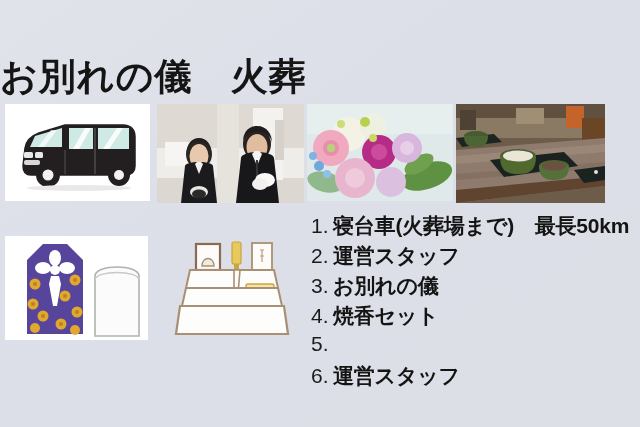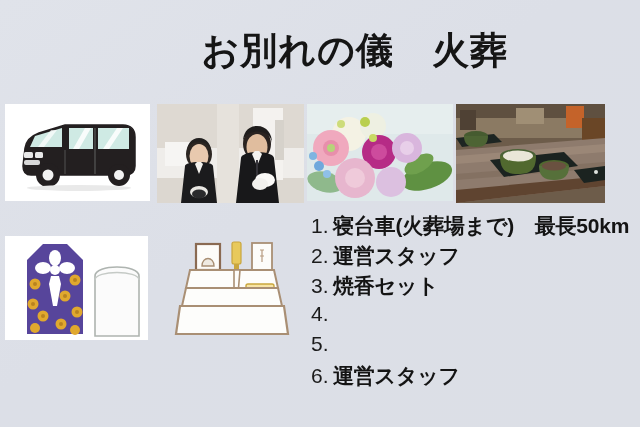--- a/index.html
+++ b/index.html
@@ -17,23 +17,23 @@
     position: relative;
     width: 640px;
     height: 427px;
     background: linear-gradient(145deg, #e0e3ea 0%, #dcdfe7 45%, #dcdfe6 100%);
   }
 
   
   .title {
     position: absolute;
     left: 0;
-    top: 30px;
+    top: 56px;
     width: 508px;
-    text-align: right;
+    text-align: left;
     font-size: 37px;
     font-weight: bold;
     color: #151515;
     letter-spacing: 1px;
     line-height: 1.15;
     white-space: pre;
   }
 
   
   .tile { position: absolute; overflow: hidden; }
@@ -308,25 +308,26 @@
       <span class="item-text">寝台車(火葬場まで)　最長50km</span>
     </div>
 
     <div class="item-row">
       <span class="item-num">2.</span>
       <span class="item-text">運営スタッフ</span>
     </div>
 
     <div class="item-row">
       <span class="item-num">3.</span>
+      <span class="item-text">お別れの儀</span>
+    </div>
+
+    <div class="item-row">
+      <span class="item-num">4.</span>
       <span class="item-text">焼香セット</span>
-    </div>
-
-    <div class="item-row">
-      <span class="item-num">4.</span>
     </div>
 
     <div class="item-row">
       <span class="item-num">5.</span>
     </div>
 
     <div class="item-row">
       <span class="item-num">6.</span>
       <span class="item-text">運営スタッフ</span>
     </div>

